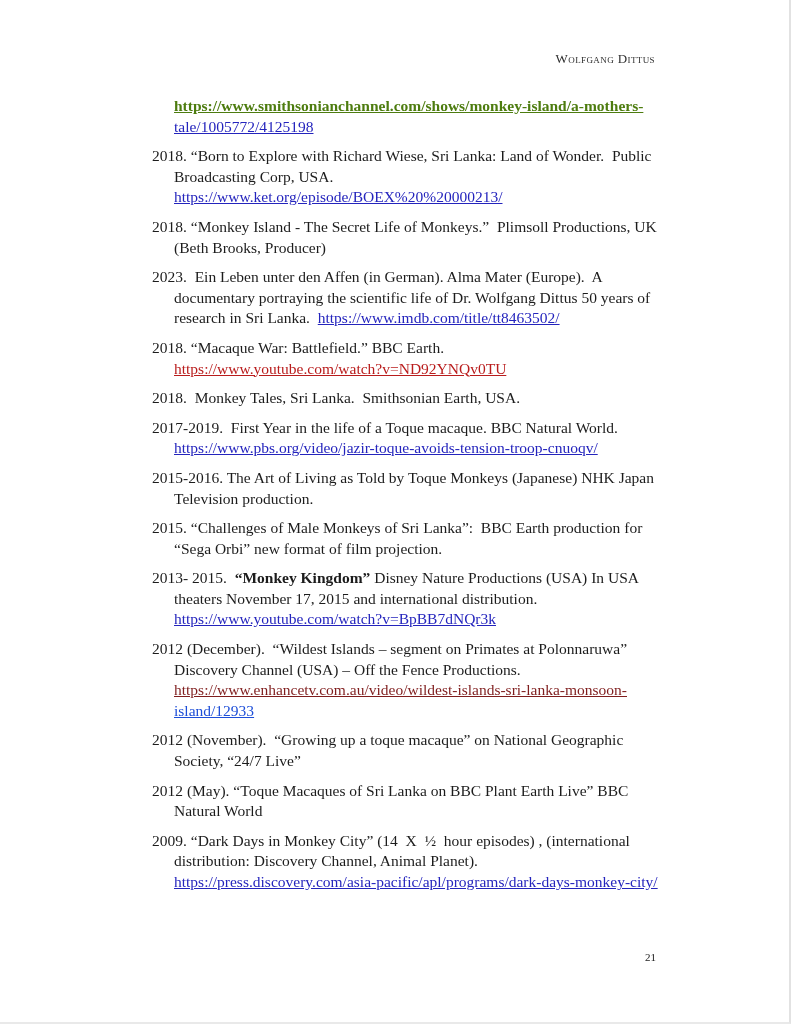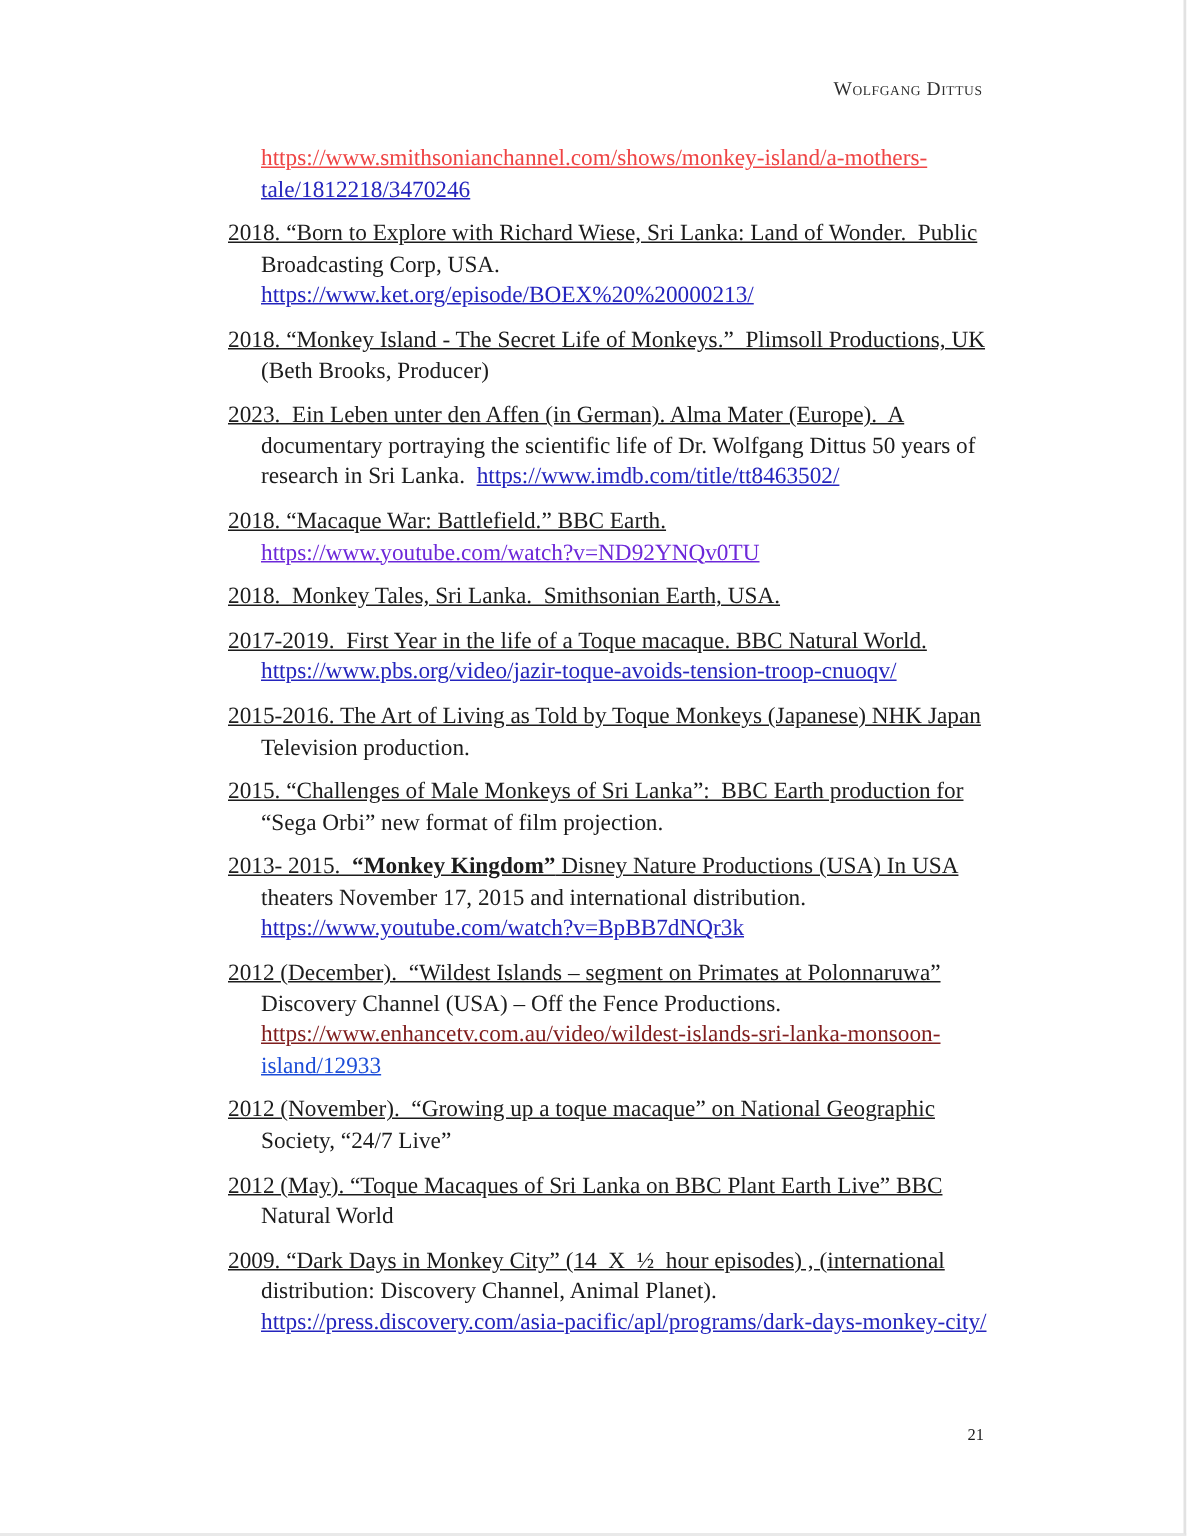--- a/index.html
+++ b/index.html
@@ -30,21 +30,21 @@
     top: 96px;
     width: 540px;
   }
   .entry {
     padding-left: 22px;
     margin-bottom: 9px;
     font-size: 15.5px;
     line-height: 20.6px;
   }
   .entry .line { white-space: pre; }
-  .entry .first-line { margin-left: -22px; text-decoration: underline; }
+  .entry .first-line { margin-left: -22px; }
   .link {
     color: #2424bd;
     text-decoration: underline;
     cursor: pointer;
   }
   b { font-weight: bold; }
   .page-number {
     position: absolute;
     top: 951px;
     left: 645px;
@@ -53,40 +53,40 @@
   }
 </style>
 </head>
 <body>
 
 <div class="page">
   <div class="running-header">Wolfgang Dittus</div>
 
   <main class="content" id="entries">
       <div class="entry">
-        <div class="line"><a class="link" style="color: #ef4444;">https://www.smithsonianchannel.com/shows/monkey-island/a-mothers-</a></div>
-        <div class="line"><a class="link" style="color: rgb(36, 36, 189);">tale/1812218/3470246</a></div>
+        <div class="line"><a class="link" style="color: #4d7c0f; font-weight: bold;">https://www.smithsonianchannel.com/shows/monkey-island/a-mothers-</a></div>
+        <div class="line"><a class="link" style="color: rgb(36, 36, 189);">tale/1005772/4125198</a></div>
       </div>
       <div class="entry">
         <div class="line first-line"><span>2018. “Born to Explore with Richard Wiese, Sri Lanka: Land of Wonder.  Public</span></div>
         <div class="line"><span>Broadcasting Corp, USA.</span></div>
         <div class="line"><a class="link" style="color: rgb(36, 36, 189);">https://www.ket.org/episode/BOEX%20%20000213/</a></div>
       </div>
       <div class="entry">
         <div class="line first-line"><span>2018. “Monkey Island - The Secret Life of Monkeys.”  Plimsoll Productions, UK</span></div>
         <div class="line"><span>(Beth Brooks, Producer)</span></div>
       </div>
       <div class="entry">
         <div class="line first-line"><span>2023.  Ein Leben unter den Affen (in German). Alma Mater (Europe).  A</span></div>
         <div class="line"><span>documentary portraying the scientific life of Dr. Wolfgang Dittus 50 years of</span></div>
         <div class="line"><span>research in Sri Lanka.  </span><a class="link" style="color: rgb(36, 36, 189);">https://www.imdb.com/title/tt8463502/</a></div>
       </div>
       <div class="entry">
         <div class="line first-line"><span>2018. “Macaque War: Battlefield.” BBC Earth.</span></div>
-        <div class="line"><a class="link" style="color: #6d28d9;">https://www.youtube.com/watch?v=ND92YNQv0TU</a></div>
+        <div class="line"><a class="link" style="color: #b91c1c;">https://www.youtube.com/watch?v=ND92YNQv0TU</a></div>
       </div>
       <div class="entry">
         <div class="line first-line"><span>2018.  Monkey Tales, Sri Lanka.  Smithsonian Earth, USA.</span></div>
       </div>
       <div class="entry">
         <div class="line first-line"><span>2017-2019.  First Year in the life of a Toque macaque. BBC Natural World.</span></div>
         <div class="line"><a class="link" style="color: rgb(36, 36, 189);">https://www.pbs.org/video/jazir-toque-avoids-tension-troop-cnuoqv/</a></div>
       </div>
       <div class="entry">
         <div class="line first-line"><span>2015-2016. The Art of Living as Told by Toque Monkeys (Japanese) NHK Japan</span></div>

